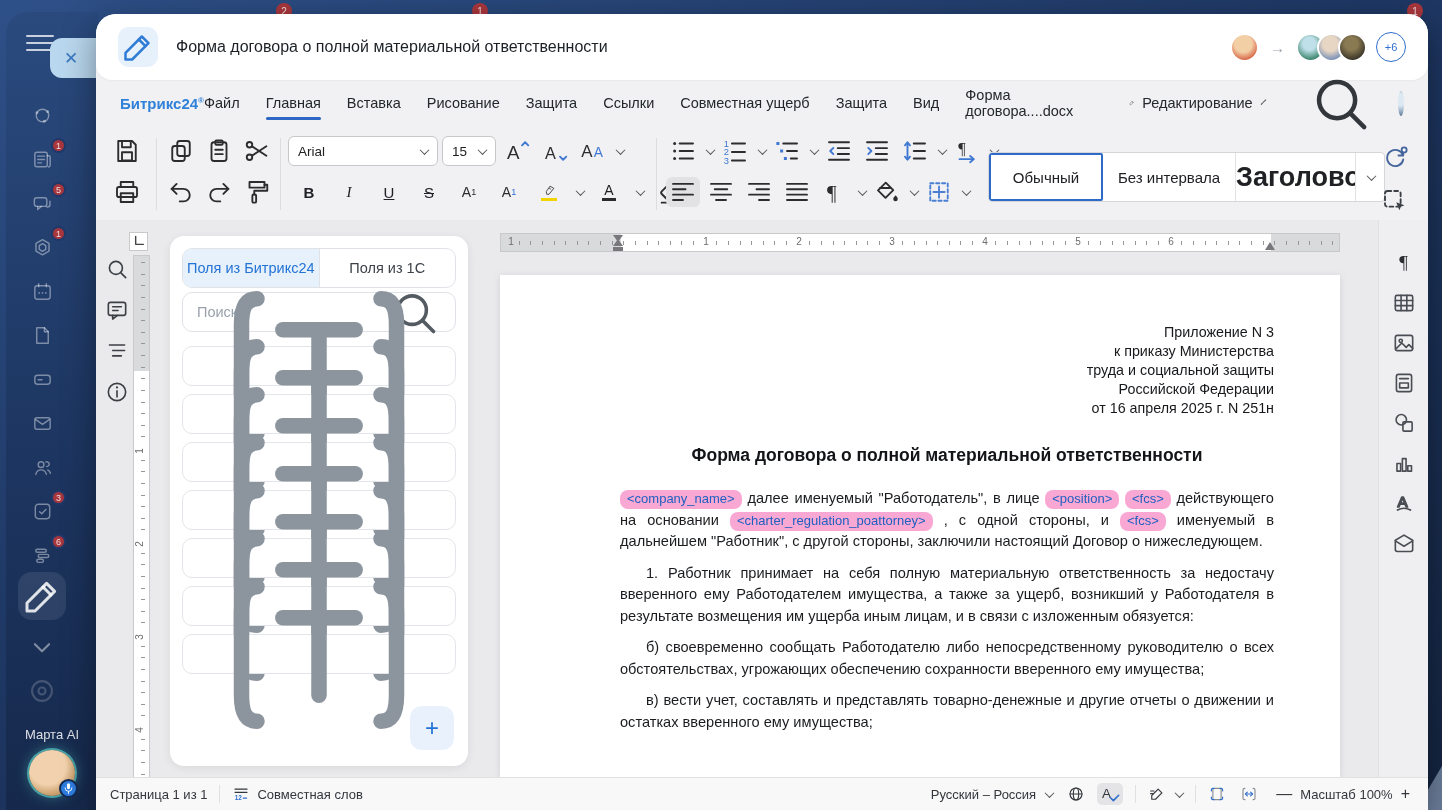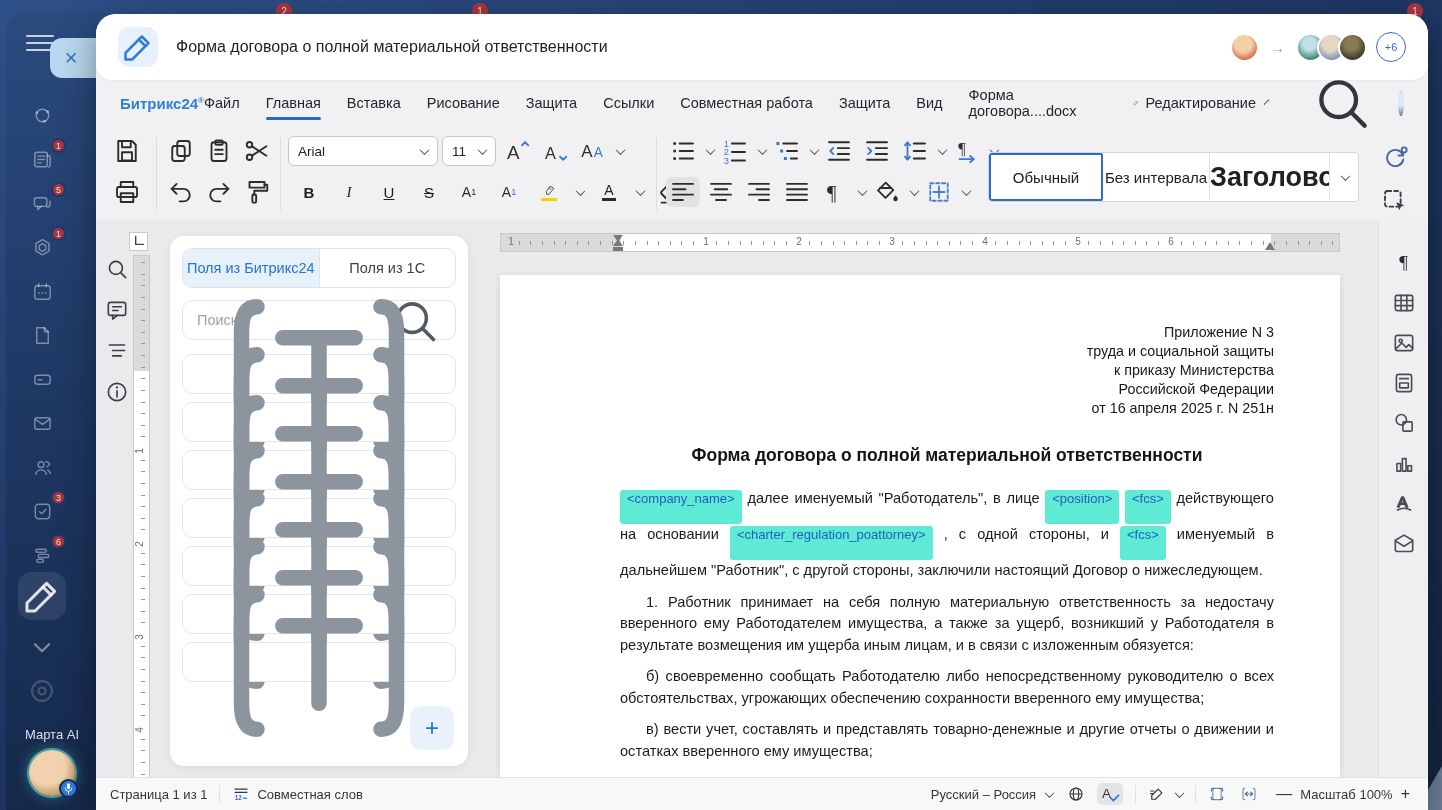--- a/index.html
+++ b/index.html
@@ -99,21 +99,21 @@
   .divider{position:absolute;top:12px;width:1px;height:72px;background:#dcdcde;}
   .font-select{width:150px;height:30px;border:1px solid #c8c8cb;border-radius:6px;background:#fff;
     display:flex;align-items:center;padding:0 9px;font-size:13.5px;color:#222;cursor:pointer;}
   .font-select .chev{margin-left:auto;}
   .size-select{width:54px;}
   .styles-gallery{position:absolute;left:892px;top:26px;height:50px;display:flex;background:#fff;
     border:1px solid #d6d6d8;border-radius:4px;overflow:hidden;}
   .style-cell{display:flex;align-items:center;justify-content:center;padding:0 0;border-right:1px solid #e2e2e4;
     font-size:15px;color:#202124;white-space:nowrap;cursor:pointer;}
   .style-normal{width:114px;border:2px solid #2e6bc8;border-radius:2px;}
-  .style-nospace{width:107px;overflow:hidden;}
+  .style-nospace{width:133px;overflow:hidden;}
   .style-head{width:120px;font-size:27px;font-weight:bold;overflow:hidden;justify-content:flex-start;}
   .style-chev{width:28px;display:flex;align-items:center;justify-content:center;cursor:pointer;}
   .tb-right{position:absolute;right:16px;top:16px;display:flex;flex-direction:column;gap:14px;}
   .tb-right .tb-btn{color:#45659c;}
   .tb-right .tb-btn:last-child{color:#3c3f44;}
   
   .content{position:absolute;left:0;top:206px;right:0;bottom:32px;background:#eaeaec;}
   .corner-btn{position:absolute;left:33px;top:12px;width:19px;height:19px;background:#fff;border:1px solid #c9c9cc;
     display:flex;align-items:center;justify-content:center;color:#444;cursor:pointer;}
   .corner-btn svg{width:12px;height:12px;}
@@ -135,40 +135,40 @@
   .mk-first{left:112px;top:1px;border-left:5px solid transparent;border-right:5px solid transparent;border-top:7px solid #78787c;}
   .mk-hang{left:112px;bottom:5px;border-left:5px solid transparent;border-right:5px solid transparent;border-bottom:7px solid #78787c;}
   .mk-box{position:absolute;left:112px;bottom:0;width:10px;height:4px;background:#78787c;}
   .mk-right{left:764px;bottom:1px;border-left:5px solid transparent;border-right:5px solid transparent;border-bottom:8px solid #78787c;}
   
   .fields-panel{position:absolute;left:74px;top:16px;width:298px;height:530px;background:#fff;border-radius:14px;
     box-shadow:0 2px 10px rgba(0,0,0,.07);padding:12px;}
   .fp-tabs{display:flex;border:1px solid #dfe3e8;border-radius:10px;overflow:hidden;height:40px;}
   .fp-tab{flex:1;display:flex;align-items:center;justify-content:center;font-size:14.5px;color:#3c4térieur248;cursor:pointer;color:#3c4248;}
   .fp-tab.active{background:#e7f1fc;color:#2373d5;font-weight:500;border-right:1px solid #dfe3e8;}
-  .fp-search{margin-top:12px;height:40px;border:1px solid #dfe3e8;border-radius:10px;display:flex;align-items:center;padding:8px 12px;}
+  .fp-search{margin-top:4px;height:40px;border:1px solid #dfe3e8;border-radius:10px;display:flex;align-items:center;padding:8px 12px;}
   .fp-search input{border:none;outline:none;flex:1;font-size:14.5px;color:#333;font-family:inherit;background:transparent;}
   .fp-search input::placeholder{color:#9aa2ab;}
   .fp-search svg{width:17px;height:17px;color:#545a61;}
   .fields-list{margin-top:14px;display:flex;flex-direction:column;gap:8px;}
   .field-item{height:40px;border:1px solid #e2e5e9;border-radius:10px;display:flex;align-items:center;
     padding:0 12px;cursor:pointer;background:#fff;}
   .field-label{font-size:14.5px;color:#34383e;flex:1;white-space:nowrap;overflow:hidden;}
   .field-ins{color:#8c949e;display:flex;}
   .field-ins svg{width:17px;height:17px;}
   .fp-plus{position:absolute;right:14px;bottom:16px;width:44px;height:44px;border-radius:12px;background:#e9f2fc;
     color:#2373d5;font-size:24px;display:flex;align-items:center;justify-content:center;cursor:pointer;font-weight:300;}
   
   .page{position:absolute;left:404px;top:55px;width:840px;height:503px;background:#fff;
     box-shadow:0 1px 7px rgba(0,0,0,.1);padding:48px 66px 20px 120px;overflow:hidden;}
   .appendix{text-align:right;font-size:14.3px;line-height:19px;color:#17191c;}
   .doc-heading{text-align:center;font-size:17.5px;font-weight:bold;color:#121417;margin:27px 0 22px;}
   .doc-p{font-size:14.6px;line-height:21.5px;color:#1a1c1f;margin:0 0 10px;text-align:justify;text-indent:26px;}
   .doc-p.no-indent{text-indent:0;}
-  .tag-pill{display:inline-block;background:#5eead4;color:#2060c0;border-radius:3px;padding:0 7px 16px;
+  .tag-pill{display:inline-block;background:#f9a8d4;color:#2060c0;border-radius:8px;padding:0 7px 1px;
     font-size:13px;line-height:18px;text-indent:0;cursor:pointer;}
   
   .right-strip{position:absolute;right:0;top:0;bottom:0;width:50px;border-left:1px solid #e0e0e2;
     display:flex;flex-direction:column;align-items:center;gap:14px;padding-top:30px;background:#efeff1;}
   .rs-btn{width:26px;height:26px;display:flex;align-items:center;justify-content:center;color:#4a4e54;cursor:pointer;}
   .rs-btn svg{width:21px;height:21px;}
   .rs-pilcrow{font-size:19px;color:#2c2e33;font-family:"Liberation Serif",serif;}
   
   .statusbar{position:absolute;left:0;right:0;bottom:0;height:32px;background:#f8f8f9;border-top:1px solid #e1e1e3;
     display:flex;align-items:center;font-size:13px;color:#33363b;padding:16px 14px;}
@@ -372,21 +372,21 @@
 
     <div class="menubar">
       <div class="logo"><span>Битрикс24</span><sup>®</sup></div>
       <div id="menu-items" style="display:flex;align-items:center">
           <span class="menu-item">Файл</span>
           <span class="menu-item active">Главная</span>
           <span class="menu-item">Вставка</span>
           <span class="menu-item">Рисование</span>
           <span class="menu-item">Защита</span>
           <span class="menu-item">Ссылки</span>
-          <span class="menu-item">Совместная работа</span>
+          <span class="menu-item">Совместная ущерб</span>
           <span class="menu-item">Защита</span>
           <span class="menu-item">Вид</span>
         </div>
       <div class="file-name">Форма договора....docx</div>
       <div class="edit-mode">
         <span style="display:flex">
             <svg viewBox="0 0 24 24" fill="none" stroke="currentColor" stroke-width="1.5" stroke-linecap="round" stroke-linejoin="round" style="width:100%;height:100%">
               <path d="M14.3 5.7l4 4L8.5 19.5H4.5v-4z"></path>
               <line x1="12.5" y1="7.5" x2="16.5" y2="11.5"></line>
             </svg>
@@ -475,21 +475,21 @@
         </div>
       </div>
       <div class="divider" style="left:184px"></div>
       <div class="tb-col" style="left:192px">
         <div class="tb-row">
           <div class="font-select">
               <span>Arial</span>
               <span class="chev"></span>
             </div>
           <div class="font-select size-select">
-              <span>11</span>
+              <span>15</span>
               <span class="chev"></span>
             </div>
           <span class="tb-btn">
               <svg viewBox="0 0 24 24" fill="none" stroke="currentColor" stroke-width="1.5" stroke-linecap="round" stroke-linejoin="round" style="width:100%;height:100%">
                 <text x="4" y="18" font-size="15" fill="currentColor" stroke="none" font-family="sans-serif">A</text>
                 <path d="M16 7.5L18.5 5 21 7.5" stroke="#3f78d2"></path>
               </svg>
             </span>
           <span class="tb-btn">
               <svg viewBox="0 0 24 24" fill="none" stroke="currentColor" stroke-width="1.5" stroke-linecap="round" stroke-linejoin="round" style="width:100%;height:100%">
@@ -954,22 +954,22 @@
                 </svg>
               </span>
             </div>
           </div>
         <div class="fp-plus">+</div>
       </div>
 
       <div class="page">
         <div class="appendix" id="appendix">
             <div>Приложение N 3</div>
+            <div>к приказу Министерства</div>
             <div>труда и социальной защиты</div>
-            <div>к приказу Министерства</div>
             <div>Российской Федерации</div>
             <div>от 16 апреля 2025 г. N 251н</div>
           </div>
         <div class="doc-heading">Форма договора о полной материальной ответственности</div>
         <p class="doc-p no-indent" id="intro-para"><span class="tag-pill">&lt;company_name&gt;</span><span> далее именуемый "Работодатель", в лице </span><span class="tag-pill">&lt;position&gt;</span><span> </span><span class="tag-pill">&lt;fcs&gt;</span><span> действующего на основании </span><span class="tag-pill">&lt;charter_regulation_poattorney&gt;</span><span> , с одной стороны, и </span><span class="tag-pill">&lt;fcs&gt;</span><span> именуемый в дальнейшем "Работник", с другой стороны, заключили настоящий Договор о нижеследующем.</span></p>
         <div id="doc-paras">
             <p class="doc-p">1. Работник принимает на себя полную материальную ответственность за недостачу вверенного ему Работодателем имущества, а также за ущерб, возникший у Работодателя в результате возмещения им ущерба иным лицам, и в связи с изложенным обязуется:</p>
             <p class="doc-p">б) своевременно сообщать Работодателю либо непосредственному руководителю о всех обстоятельствах, угрожающих обеспечению сохранности вверенного ему имущества;</p>
             <p class="doc-p">в) вести учет, составлять и представлять товарно-денежные и другие отчеты о движении и остатках вверенного ему имущества;</p>
           </div>

